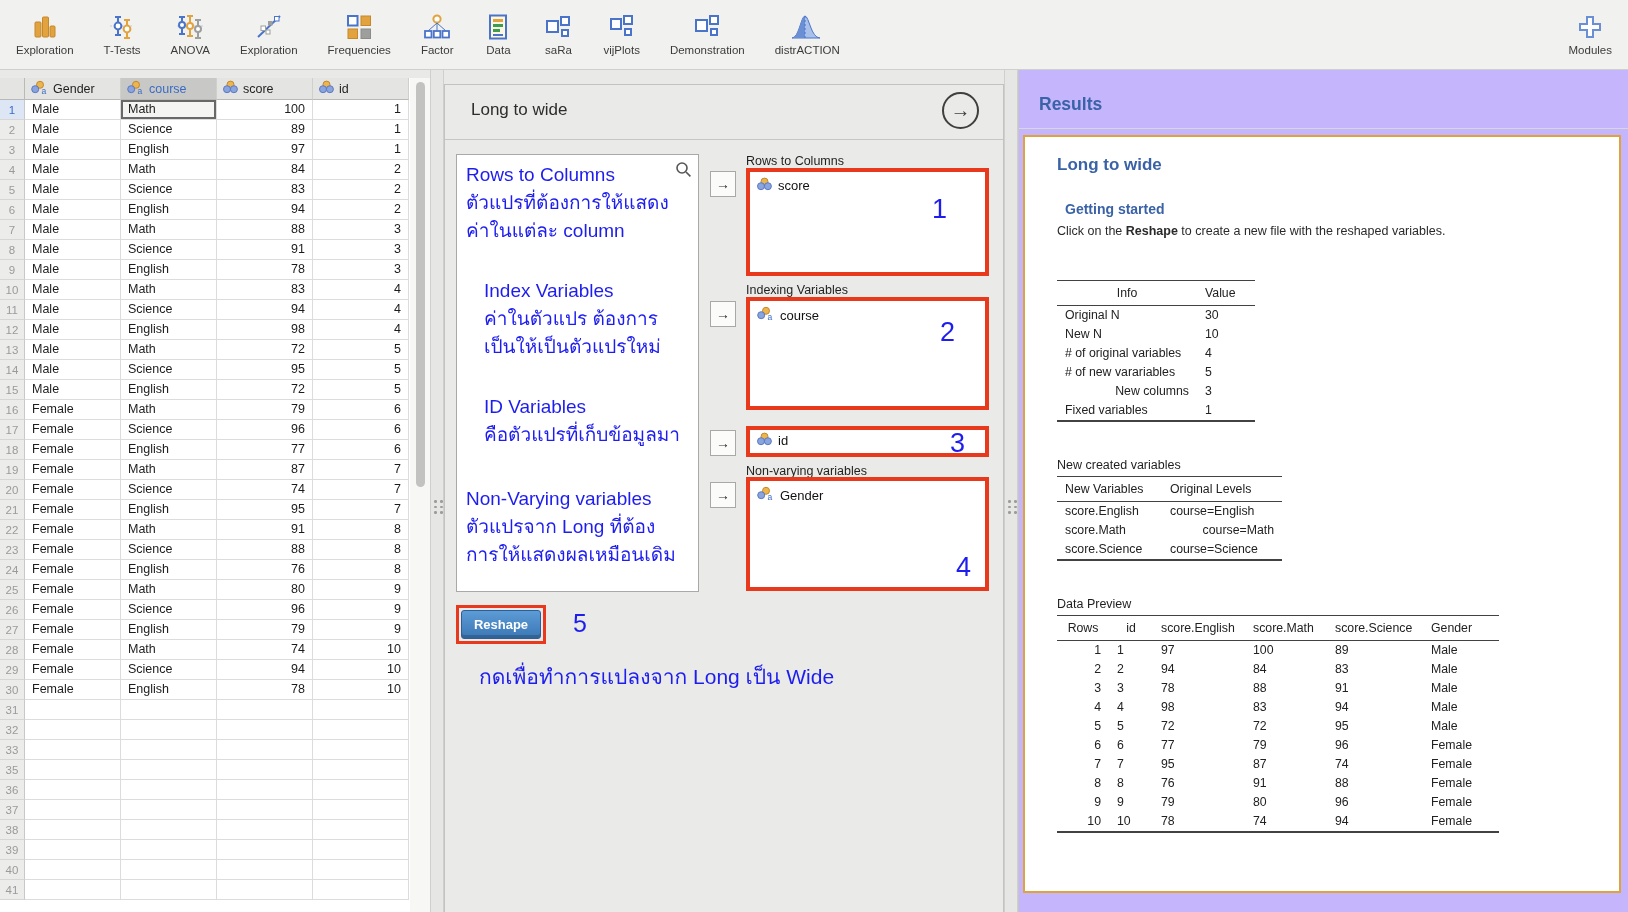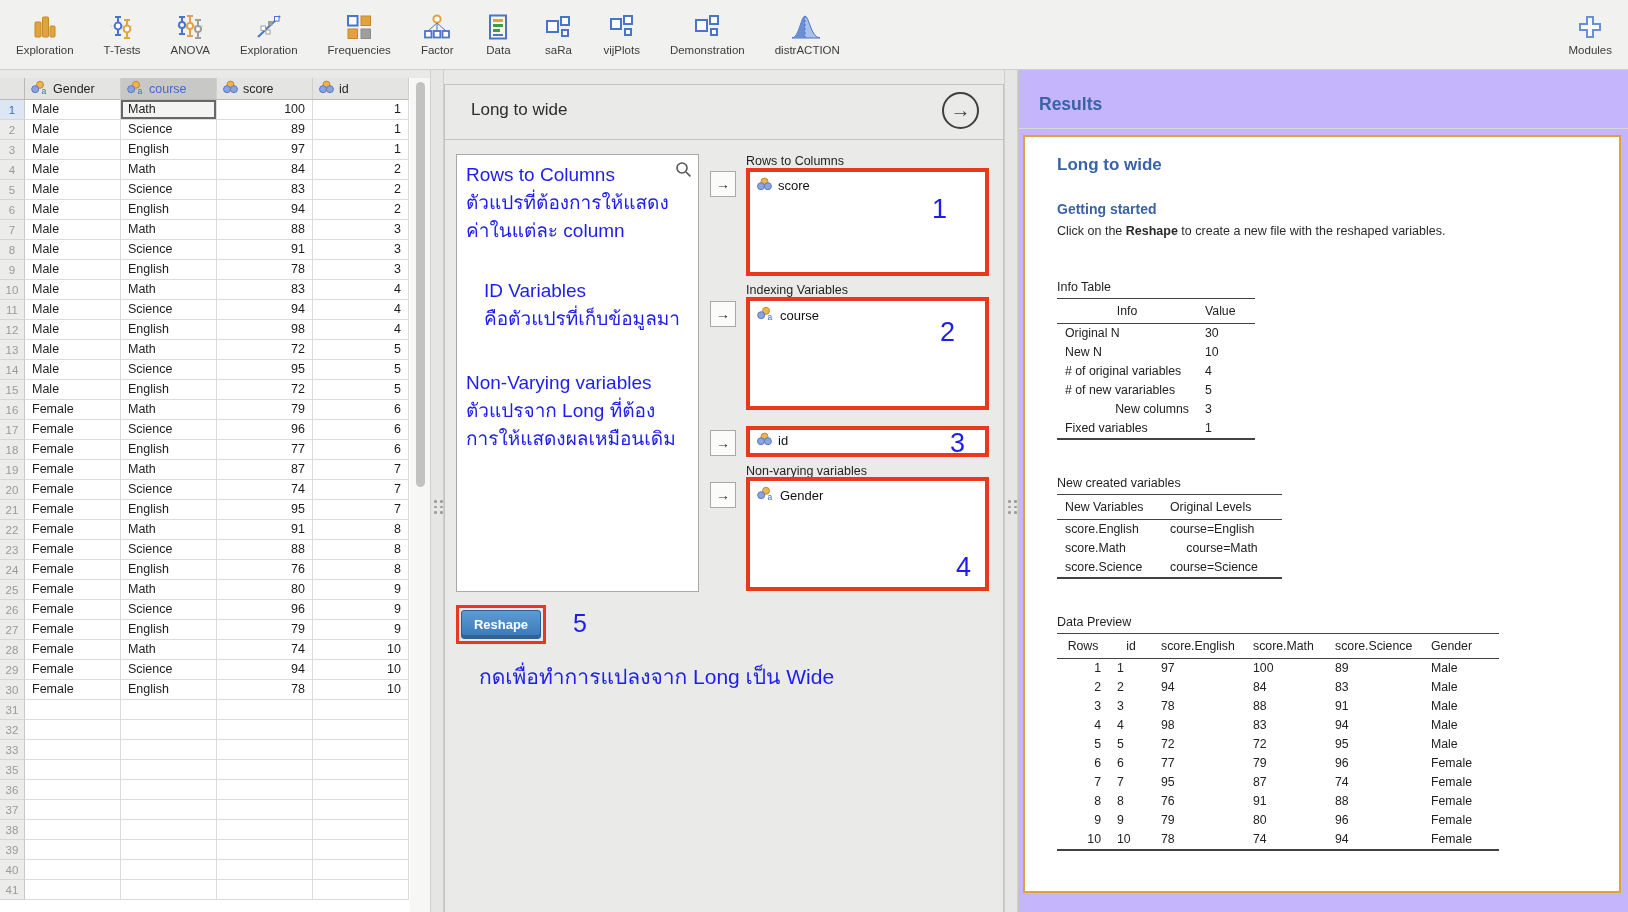--- a/index.html
+++ b/index.html
@@ -78,21 +78,21 @@
   .opt-caption { position:absolute; left:34px; top:575px; font-size:21px; color:#1d1df0; white-space:nowrap; }
 
   
   .results { position:absolute; left:1018px; top:70px; right:0; bottom:0; background:#c4b5fd;
              border-left:1px solid #c6c6c4; }
   .res-title { position:absolute; left:20px; top:24px; font-size:17.5px; font-weight:bold; color:#3a62a6; }
   .res-hr { position:absolute; left:0; right:0; top:58px; border-top:1px solid #d8d8d8; }
   .res-box { position:absolute; left:4px; top:65px; right:7px; bottom:19px; border:2px solid #dfa33b;
              background:#fff; overflow:hidden; padding:16px 0 0 32px; }
   .res-h2 { font-size:17px; font-weight:bold; color:#3a62a6; margin:2px 0 26px; }
-  .res-h3 { font-size:14px; font-weight:bold; color:#3a62a6; margin:0 0 7px; }
+  .res-h3 { font-size:14px; font-weight:bold; color:#3a62a6; margin:0 8px 7px; }
   .res-body { font-size:12.5px; color:#2a2a2a; margin:0 0 42px; }
   .tbl-title { font-size:12.5px; color:#1f1f1f; margin:0 0 4px; }
   .tbl-wrap { margin-bottom:36px; }
   table.jmv { border-collapse:collapse; font-size:12.3px; color:#222; }
   table.jmv th { font-weight:normal; border-top:1px solid #424242; border-bottom:1px solid #424242;
                  padding:5px 8px; }
   table.jmv td { padding:0 8px; line-height:19px; }
   table.jmv { border-bottom:2px solid #424242; }
 </style>
 </head>
@@ -599,20 +599,25 @@
             <circle cx="7" cy="7" r="5" fill="none" stroke="#555" stroke-width="1.6"></circle>
             <line x1="11" y1="11" x2="15.4" y2="15.4" stroke="#555" stroke-width="1.6"></line>
           </svg>
       </span>
       <div id="annotations">
           <div class="ann-group g1">
             <div>Rows to Columns</div>
             <div>ตัวแปรที่ต้องการให้แสดง</div>
             <div>ค่าในแต่ละ column</div>
           </div>
+          <div class="ann-group g2 ind">
+            <div>Index Variables</div>
+            <div>ค่าในตัวแปร ต้องการ</div>
+            <div>เป็นให้เป็นตัวแปรใหม่</div>
+          </div>
           <div class="ann-group g3 ind">
             <div>ID Variables</div>
             <div>คือตัวแปรที่เก็บข้อมูลมา</div>
           </div>
           <div class="ann-group g4">
             <div>Non-Varying variables</div>
             <div>ตัวแปรจาก Long ที่ต้อง</div>
             <div>การให้แสดงผลเหมือนเดิม</div>
           </div>
         </div>
@@ -693,21 +698,20 @@
   </div>
 
   <div class="results">
     <div class="res-title">Results</div>
     <div class="res-hr"></div>
     <div class="res-box">
       <div class="res-h2">Long to wide</div>
       <div class="res-h3">Getting started</div>
       <p class="res-body"><span>Click on the </span><b>Reshape</b><span> to create a new file with the reshaped variables.</span></p>
       <div class="tbl-wrap" id="info-table">
-          <div class="tbl-title">Info Table</div>
            <table class="jmv">
             <colgroup>
               <col style="width:140px">
               <col style="width:58px">
             </colgroup>
             <thead>
               <tr>
                 <th style="text-align:center">Info</th>
                 <th style="text-align:left">Value</th>
               </tr>
@@ -753,21 +757,21 @@
                 <th style="text-align:left">Original Levels</th>
               </tr>
             </thead>
             <tbody>
               <tr>
                 <td style="text-align:left">score.English</td>
                 <td style="text-align:left">course=English</td>
               </tr>
               <tr>
                 <td style="text-align:left">score.Math</td>
-                <td style="text-align:center">course=Math</td>
+                <td style="text-align:right">course=Math</td>
               </tr>
               <tr>
                 <td style="text-align:left">score.Science</td>
                 <td style="text-align:left">course=Science</td>
               </tr>
             </tbody>
           </table>
         </div>
       <div class="tbl-wrap" id="preview-table">
           <div class="tbl-title">Data Preview</div>

